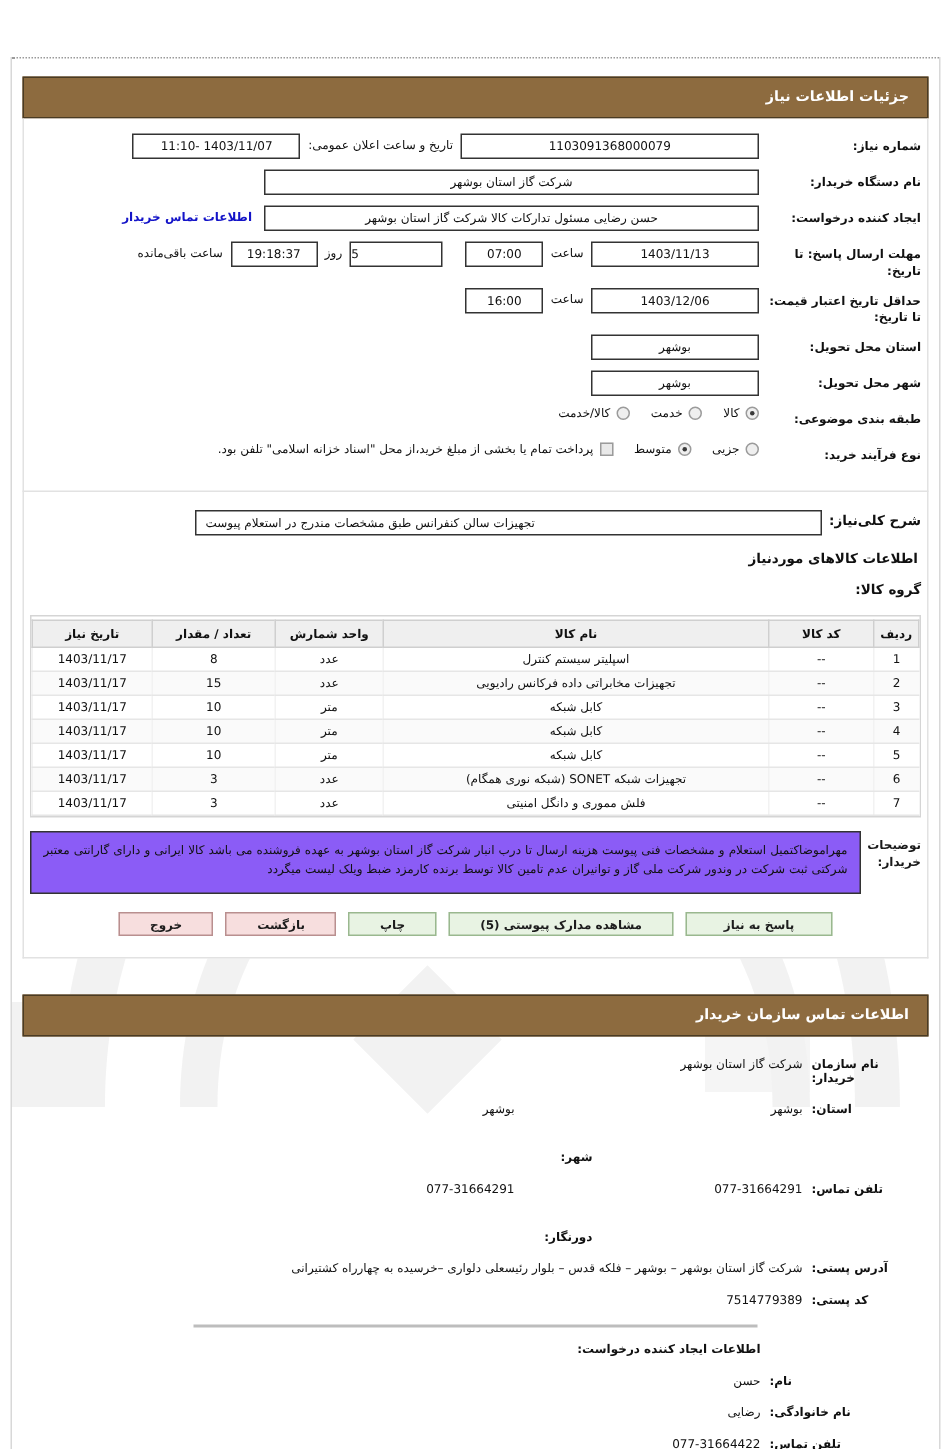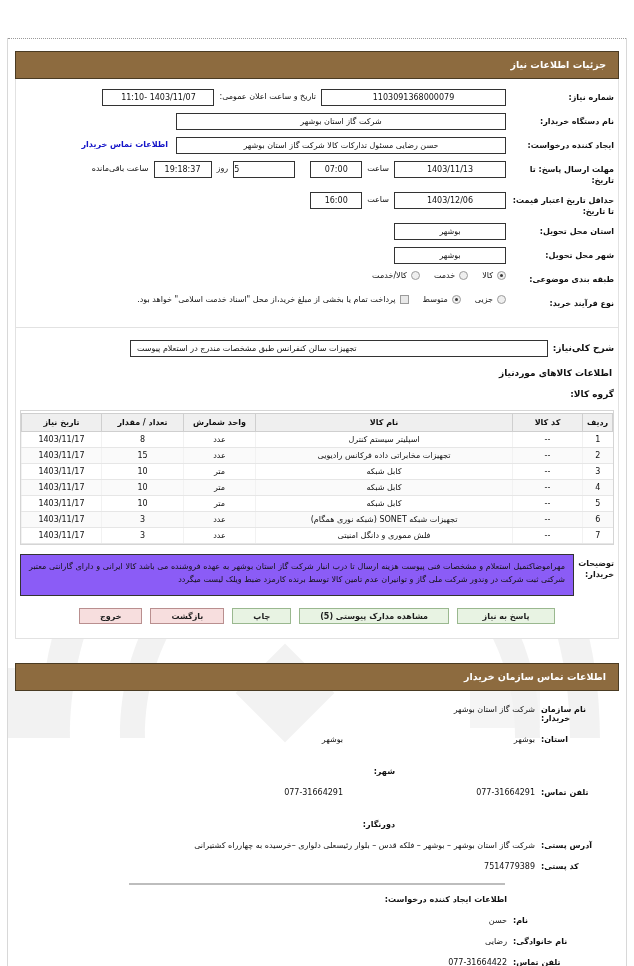--- a/index.html
+++ b/index.html
@@ -98,21 +98,21 @@
     color: #111;
     overflow: hidden;
     white-space: nowrap;
   }
   .fbox.xxwide { width: 330px; }
   .fbox.city   { width: 112px; }
   .fbox.date   { width: 112px; }
   .fbox.time   { width: 52px; }
   .fbox.days   { width: 62px; text-align: left; padding-left:0; padding-right:6px;}
   .fbox.rem    { width: 58px; }
-  .fbox.num    { width: 185px; }
+  .fbox.num    { width: 199px; }
   .fbox.desc   { width: 418px; text-align: left; }
   .fbox.group  { width: 360px; text-align: center; }
 
   .inline-lab {
     font-size: 8px;
     padding: 3px 5px 0 5px;
     font-weight: normal;
     white-space: nowrap;
     color: #111;
   }
@@ -363,21 +363,21 @@
           <label class="radio-opt">
             <span class="radio"></span>
             <span class="note-txt">جزیی</span>
           </label>
           <label class="radio-opt">
             <span class="radio on"></span>
             <span class="note-txt">متوسط</span>
           </label>
           <label class="radio-opt">
             <span class="chk"></span>
-            <span class="note-txt">پرداخت تمام یا بخشی از مبلغ خرید،از محل "اسناد خدمت اسلامی" خواهد بود.</span>
+            <span class="note-txt">پرداخت تمام یا بخشی از مبلغ خرید،از محل "اسناد خزانه اسلامی" تلفن بود.</span>
           </label>
         </div>
       </div>
 
     </div>
 
     <div class="panel plain" style="border:1px solid #e2e2e2; border-top:none; padding-top:12px;">
 
       <div class="frow">
         <div class="flabel" style="width:66px;flex:0 0 66px;font-size:9px;">شرح کلی‌نیاز:</div>

